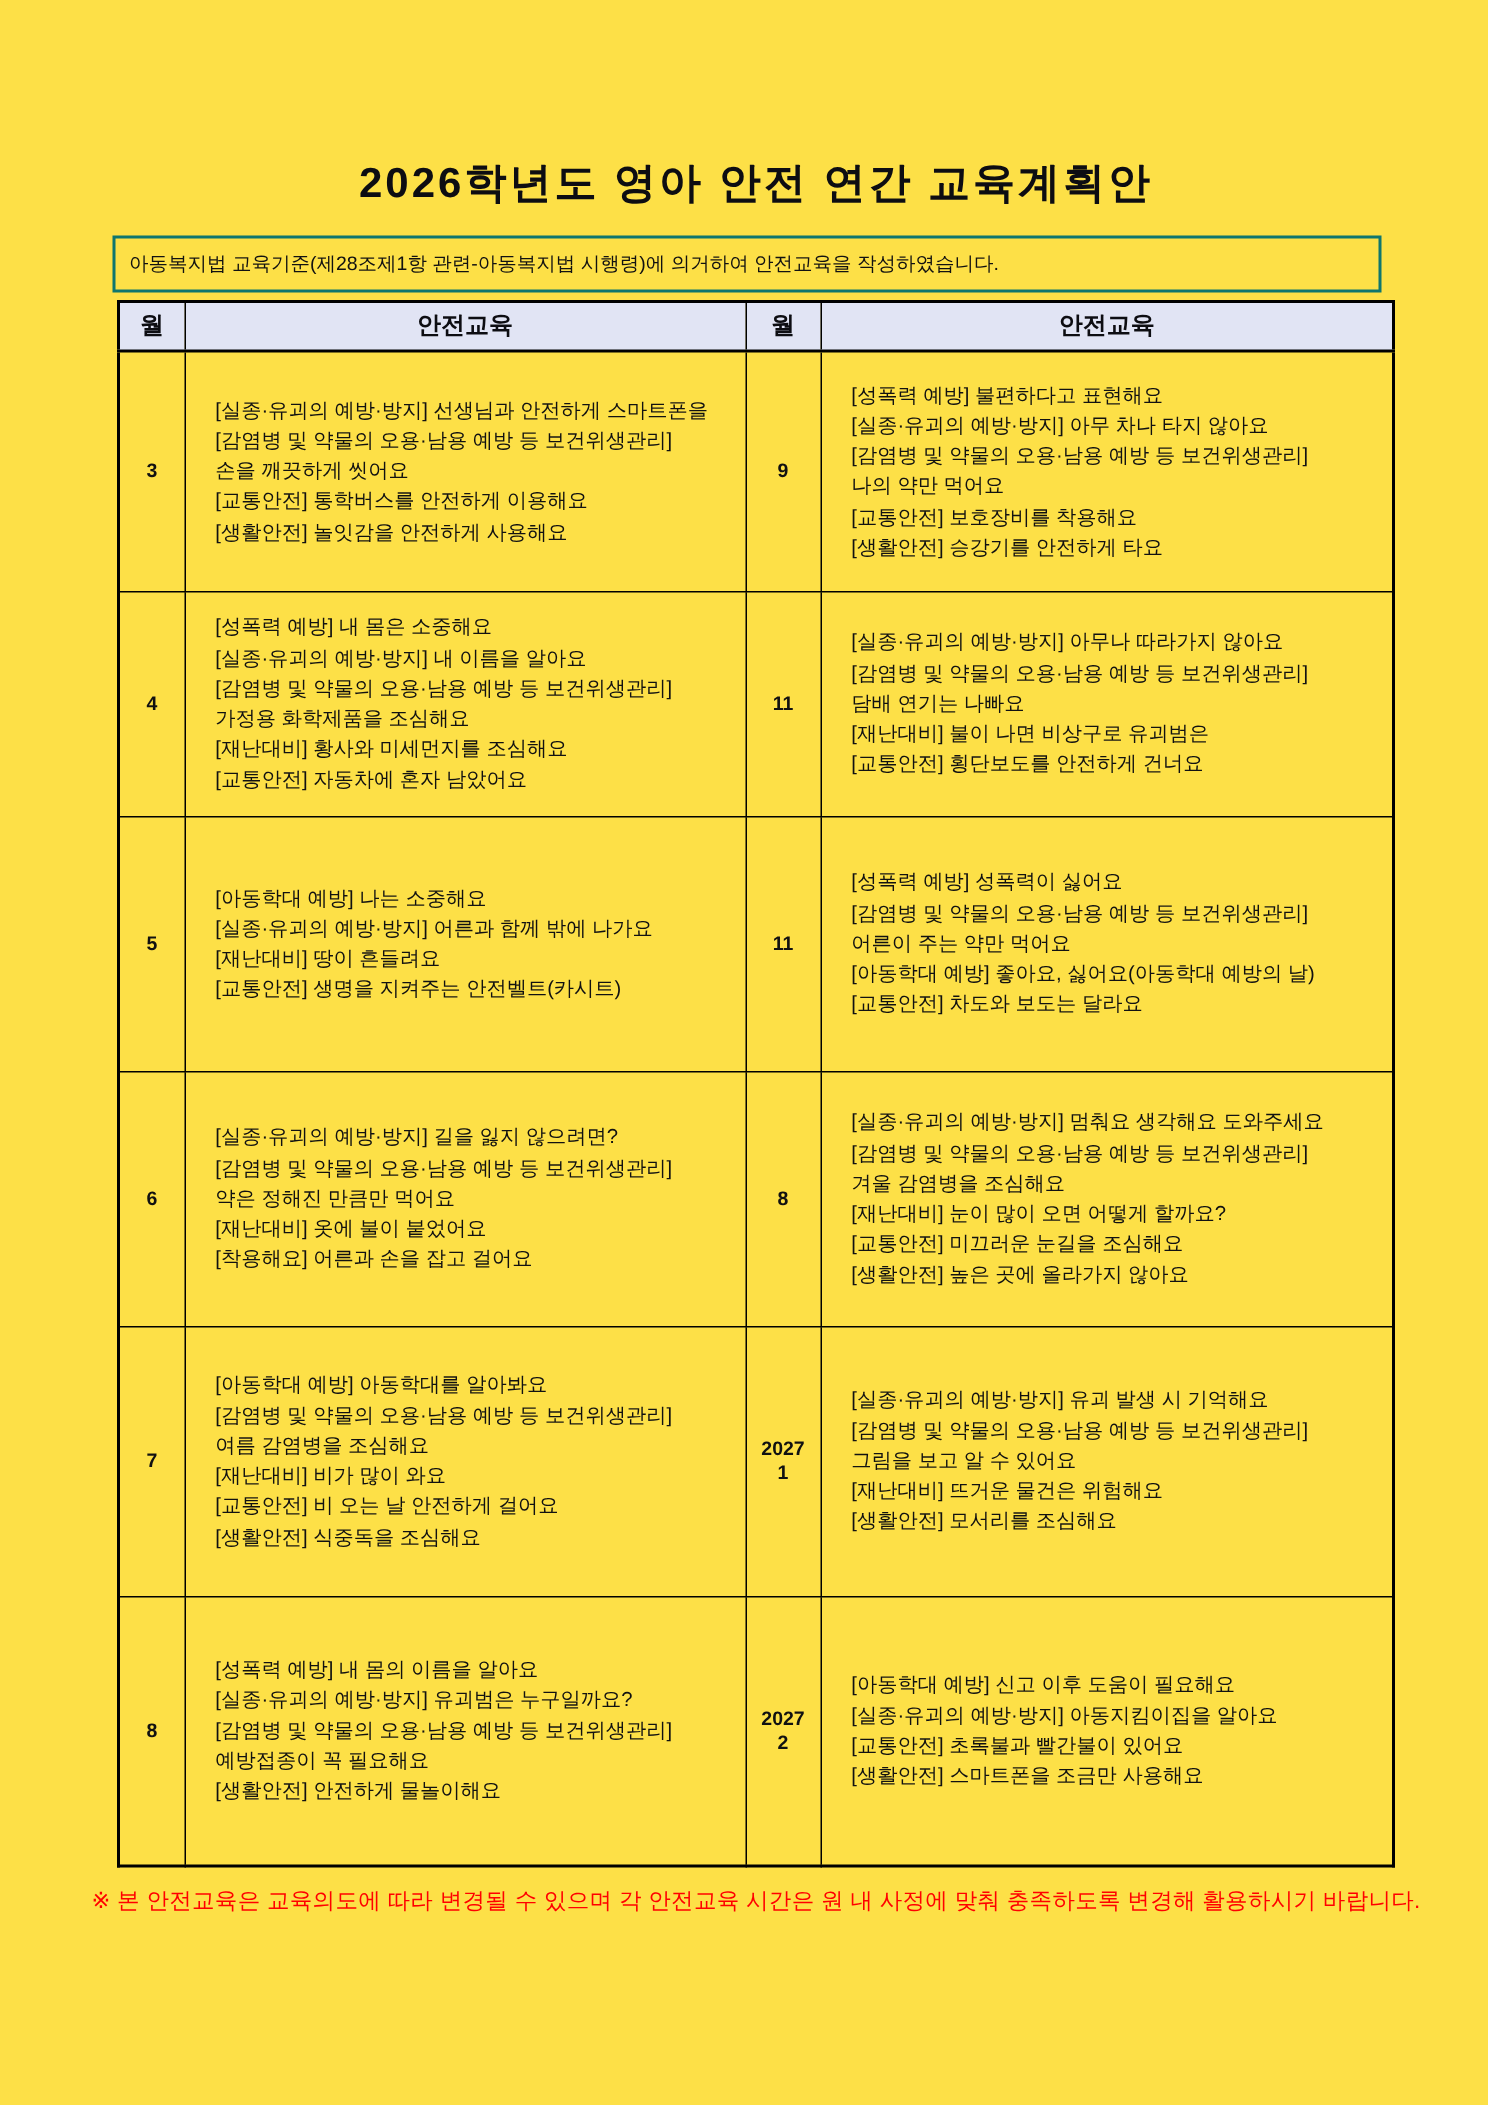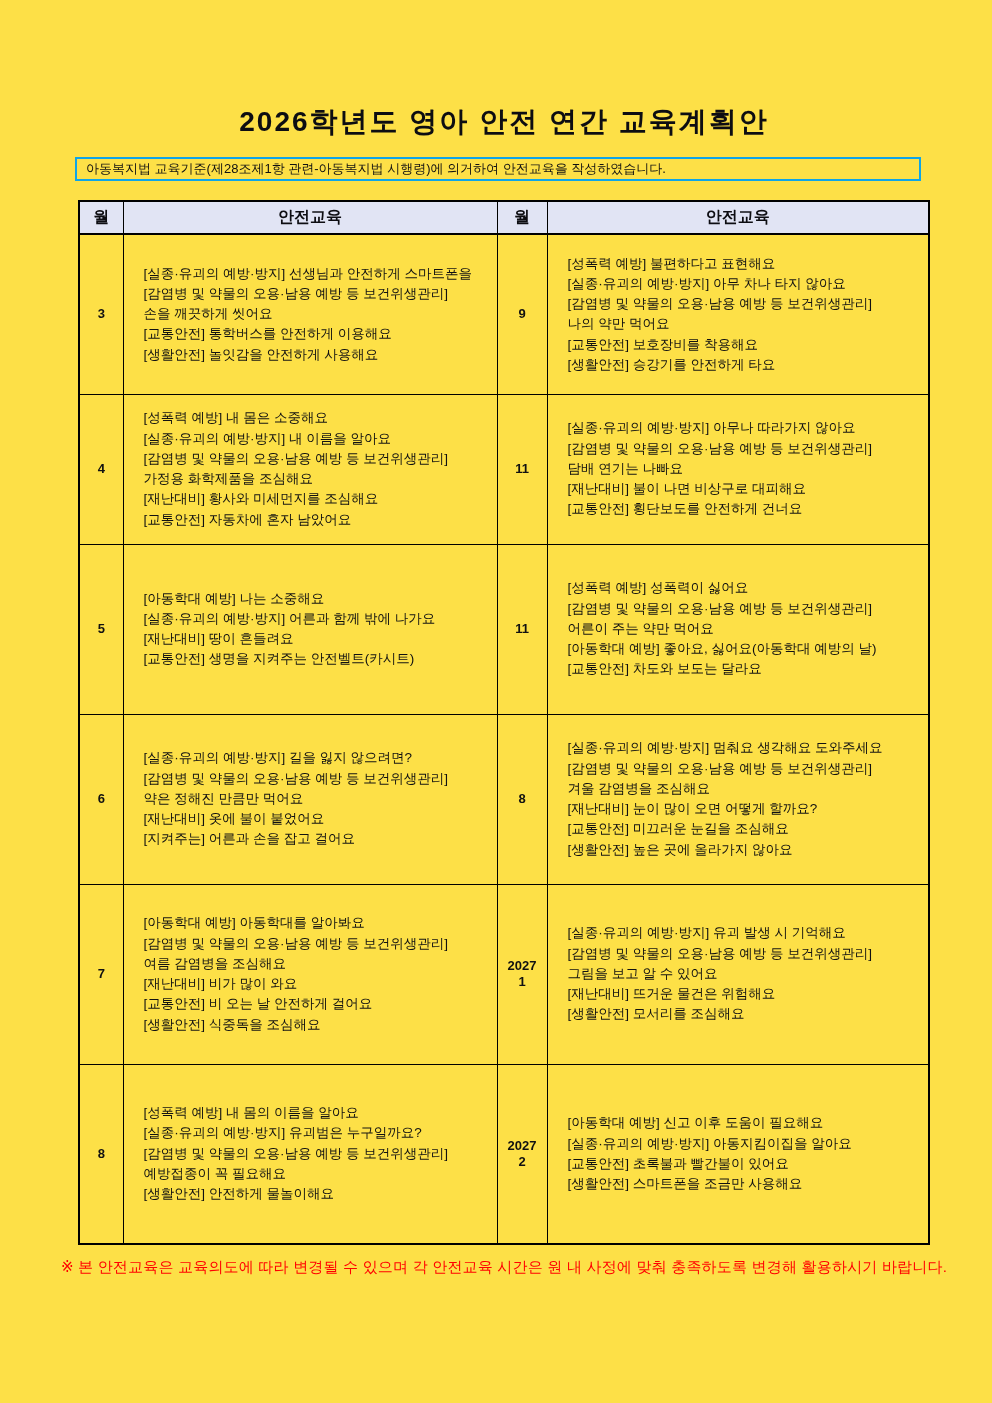--- a/index.html
+++ b/index.html
@@ -26,22 +26,22 @@
     font-size: 28px;
     font-weight: bold;
     letter-spacing: 2px;
     color: #0d0d12;
   }
   .notice-box {
     position: absolute;
     top: 157px;
     left: 75px;
     width: 846px;
-    height: 24px;
-    border: 2px solid #0ea5e9;
+    height: 38px;
+    border: 2px solid #0f766e;
     box-sizing: border-box;
     display: flex;
     align-items: center;
     padding-left: 9px;
     font-size: 13px;
     color: #111;
   }
   table.plan {
     position: absolute;
     top: 200px;
@@ -146,21 +146,21 @@
         <td class="edu-cell">[성폭력 예방] 내 몸은 소중해요
 [실종·유괴의 예방·방지] 내 이름을 알아요
 [감염병 및 약물의 오용·남용 예방  등 보건위생관리]
 가정용 화학제품을 조심해요
 [재난대비] 황사와 미세먼지를 조심해요
 [교통안전] 자동차에 혼자 남았어요</td>
         <td class="month-cell">11</td>
         <td class="edu-cell">[실종·유괴의 예방·방지] 아무나 따라가지 않아요
 [감염병 및 약물의 오용·남용 예방 등 보건위생관리]
 담배 연기는 나빠요
-[재난대비] 불이 나면 비상구로 대피해요
+[재난대비] 불이 나면 비상구로 유괴범은
 [교통안전] 횡단보도를 안전하게 건너요</td>
       </tr>
       <tr>
         <td class="month-cell">5</td>
         <td class="edu-cell">[아동학대 예방] 나는 소중해요
 [실종·유괴의 예방·방지] 어른과 함께 밖에 나가요
 [재난대비] 땅이 흔들려요
 [교통안전] 생명을 지켜주는 안전벨트(카시트)</td>
         <td class="month-cell">11</td>
         <td class="edu-cell">[성폭력 예방] 성폭력이 싫어요
@@ -168,21 +168,21 @@
 어른이 주는 약만 먹어요
 [아동학대 예방] 좋아요, 싫어요(아동학대 예방의 날)
 [교통안전] 차도와 보도는 달라요</td>
       </tr>
       <tr>
         <td class="month-cell">6</td>
         <td class="edu-cell">[실종·유괴의 예방·방지] 길을 잃지 않으려면?
 [감염병 및 약물의 오용·남용 예방 등 보건위생관리]
 약은 정해진 만큼만 먹어요
 [재난대비] 옷에 불이 붙었어요
-[지켜주는] 어른과 손을 잡고 걸어요</td>
+[착용해요] 어른과 손을 잡고 걸어요</td>
         <td class="month-cell">8</td>
         <td class="edu-cell">[실종·유괴의 예방·방지] 멈춰요 생각해요 도와주세요
 [감염병 및 약물의 오용·남용 예방 등 보건위생관리]
 겨울 감염병을 조심해요
 [재난대비] 눈이 많이 오면 어떻게 할까요?
 [교통안전] 미끄러운 눈길을 조심해요
 [생활안전] 높은 곳에 올라가지 않아요</td>
       </tr>
       <tr>
         <td class="month-cell">7</td>

